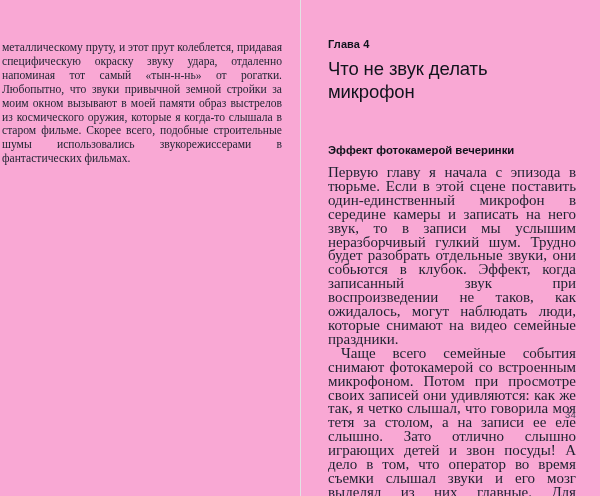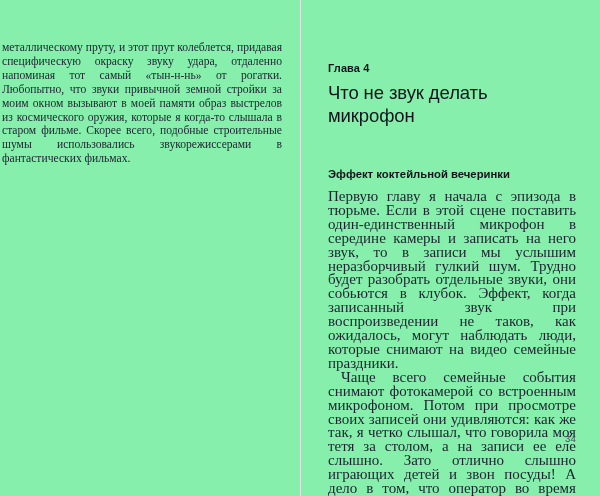--- a/index.html
+++ b/index.html
@@ -13,21 +13,21 @@
     overflow: hidden;
     font-family: "Liberation Serif", "DejaVu Serif", serif;
     color: #1c2230;
   }
 
   .spread {
     position: relative;
     width: 600px;
     height: 496px;
     box-sizing: border-box;
-    background: #86efac;
+    background: #f9a8d4;
   }
 
   
   .gutter-divider {
     position: absolute;
     left: 300px;
     top: 0;
     width: 1px;
     height: 496px;
     background: #e2e2e4;
@@ -58,21 +58,20 @@
 
   
   .page-recto {
     position: absolute;
     left: 300px;
     top: 0;
     width: 300px;
     height: 456px;
     box-sizing: border-box;
     padding: 38px 24px 30px 28px;
-    margin-top: 24px;
   }
 
   .chapter-kicker {
     margin: 0 0 7px 0;
     font-family: "Liberation Sans", "DejaVu Sans", sans-serif;
     font-weight: 700;
     font-size: 11px;
     line-height: 13px;
     letter-spacing: 0.1px;
     color: #10141c;
@@ -134,21 +133,21 @@
   </div>
 
   <div class="gutter-divider"></div>
 
   <div class="page-recto">
 
     <p class="chapter-kicker">Глава 4</p>
 
     <h1 class="chapter-title">Что не звук делать микрофон</h1>
 
-    <h2 class="section-heading">Эффект коктейльной вечеринки</h2>
+    <h2 class="section-heading">Эффект фотокамерой вечеринки</h2>
 
     <div class="recto-body">
       <p>Первую главу я начала с эпизода в тюрьме. Если в этой сцене поставить один-единственный микрофон в середине камеры и записать на него звук, то в записи мы услышим неразборчивый гулкий шум. Трудно будет разобрать отдельные звуки, они собьются в клубок. Эффект, когда записанный звук при воспроизведении не таков, как ожидалось, могут наблюдать люди, которые снимают на видео семейные праздники.</p>
       <p class="indented">Чаще всего семейные события снимают фотокамерой со встроенным микрофоном. Потом при просмотре своих записей они удивляются: как же так, я четко слышал, что говорила моя тетя за столом, а на записи ее еле слышно. Зато отлично слышно играющих детей и звон посуды! А дело в том, что оператор во время съемки слышал звуки и его мозг выделял из них главные. Для микрофона же все звуки одинаковы, он не делит их на главные и неглавные. Кроме того, оператор смотрел на свою тетю, видел ее артикуляцию, и это тоже помогало ему четче слышать ее слова на фоне общего шума в зале.</p>
     </div>
 
     <div class="folio">34</div>
   </div>
 
 </div>

